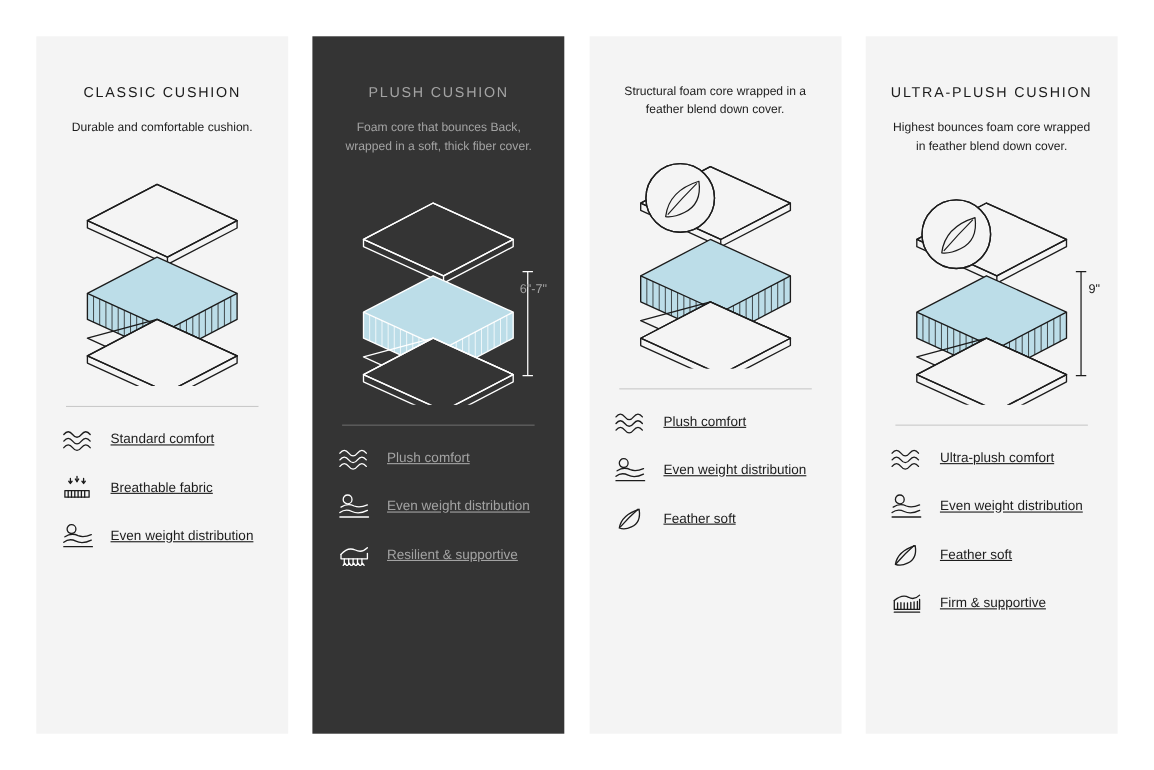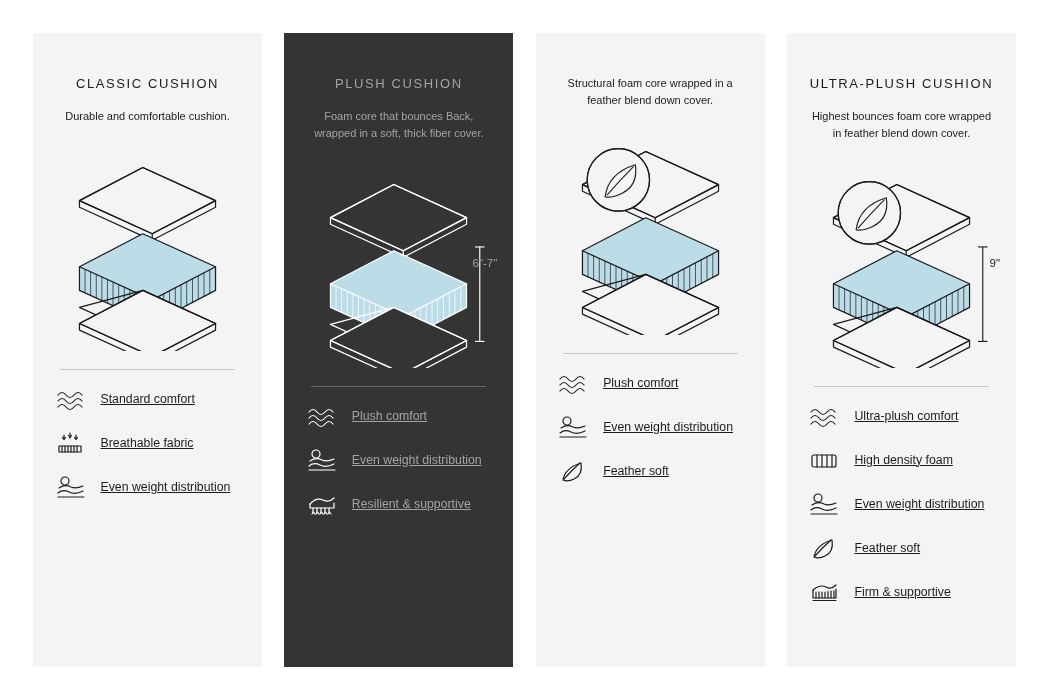--- a/index.html
+++ b/index.html
@@ -445,29 +445,20 @@
               <path d="M2 9 q4 -5 8 0 t8 0 t8 0"></path>
               <path d="M2 15 q4 -5 8 0 t8 0 t8 0"></path>
               <path d="M2 21 q4 -5 8 0 t8 0 t8 0"></path>
             </svg>
           </span>
           <span class="flabel">Ultra-plush comfort</span>
         </div>
         <div class="feature">
           <span class="ficon">
             <svg width="30" height="26" viewBox="0 0 30 26" fill="none" stroke="#1c1c1c" stroke-width="1.2" stroke-linecap="round" stroke-linejoin="round">
-              <rect x="3" y="8" width="24" height="12" rx="2"></rect>
-              <path d="M8 8 v12 M13 8 v12 M18 8 v12 M23 8 v12"></path>
-            </svg>
-          </span>
-          <span class="flabel">High density foam</span>
-        </div>
-        <div class="feature">
-          <span class="ficon">
-            <svg width="30" height="26" viewBox="0 0 30 26" fill="none" stroke="#1c1c1c" stroke-width="1.2" stroke-linecap="round" stroke-linejoin="round">
               <circle cx="9" cy="7" r="4"></circle>
               <path d="M3 14 q6 -4 12 -1 q5 2 12 -1"></path>
               <path d="M2 19 q5 -4 11 -1 q6 3 14 -1"></path>
               <path d="M2 23 h26"></path>
             </svg>
           </span>
           <span class="flabel">Even weight distribution</span>
         </div>
         <div class="feature">
           <span class="ficon">

